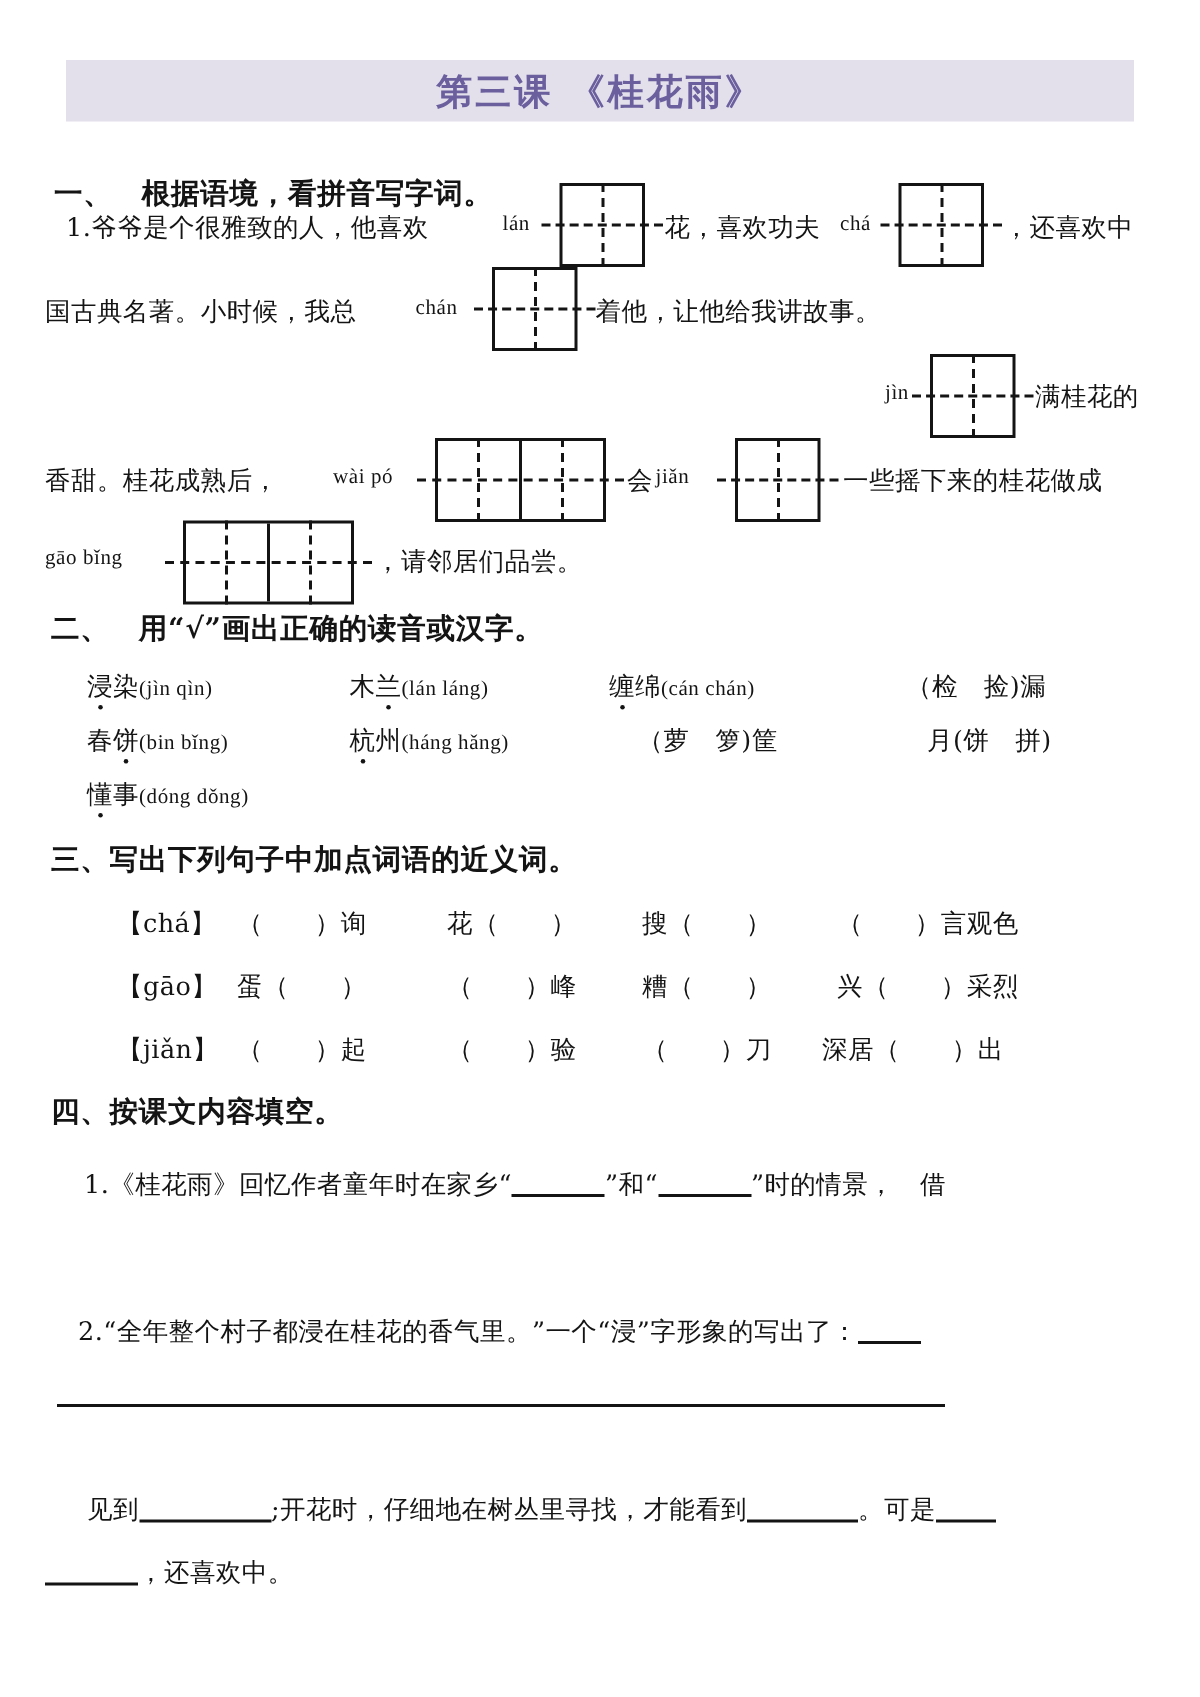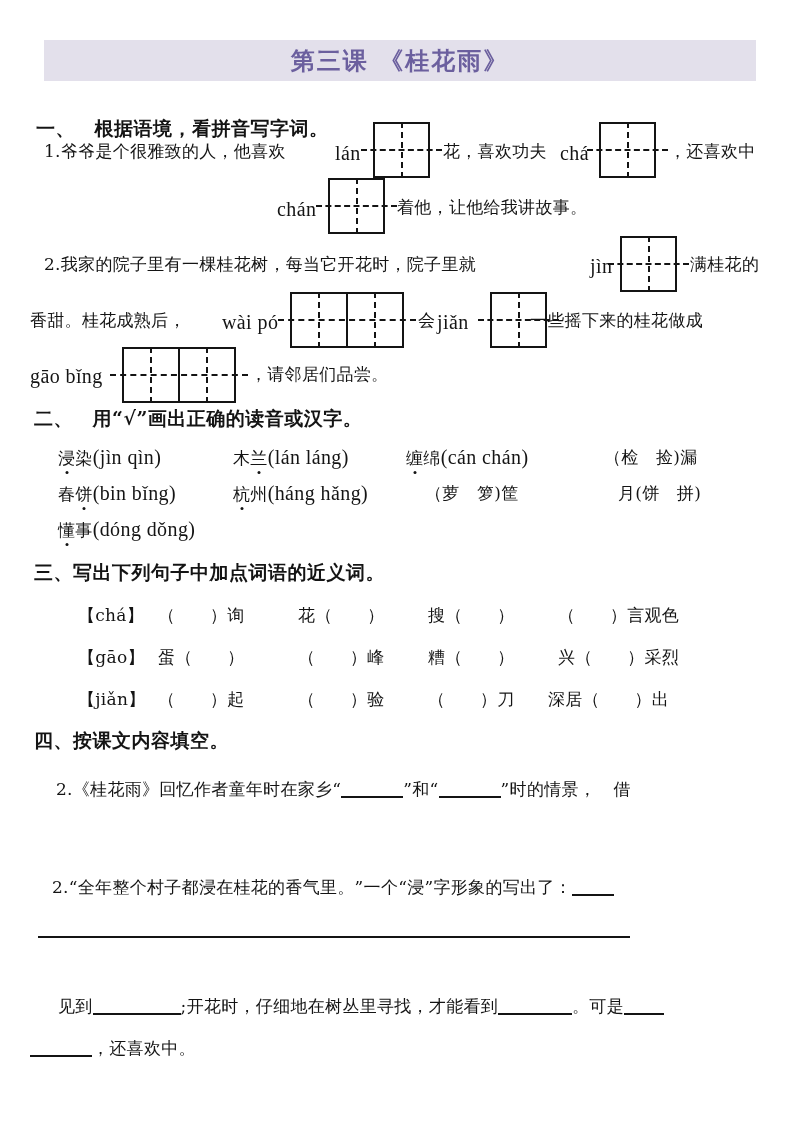--- a/index.html
+++ b/index.html
@@ -57,21 +57,21 @@
     font-family: "DejaVu Serif", "Liberation Serif", serif;
     font-size: 17px;
     color: #141414;
     white-space: nowrap;
     letter-spacing: 0.3px;
   }
 
   .pin {
     font-family: "Liberation Serif", "DejaVu Serif", serif;
     font-style: normal;
-    font-size: 20px;
+    font-size: 14px;
     letter-spacing: 0.4px;
   }
 
   
   .dotted {
     position: relative;
     display: inline-block;
   }
   .dotted::after {
     content: "";
@@ -149,49 +149,49 @@
     <div class="hline"></div>
   </div>
   <div class="body-line" style="left:443px; top:140px;">花，喜欢功夫</div>
   <div class="body-line pin" style="left:560px; top:142px;">chá</div>
   <div class="tzg" style="left:599px; top:122px; width:57px; height:56px;">
     <div class="cell"></div>
     <div class="hline"></div>
   </div>
   <div class="body-line" style="left:669px; top:140px;">，还喜欢中</div>
 
+  <div class="body-line" style="left:30px; top:196px;">国古典名著。小时候，我总</div>
   <div class="body-line pin" style="left:277px; top:198px;">chán</div>
   <div class="tzg" style="left:328px; top:178px; width:57px; height:56px;">
     <div class="cell"></div>
     <div class="hline"></div>
   </div>
   <div class="body-line" style="left:397px; top:196px;">着他，让他给我讲故事。</div>
 
-  <div class="body-line" style="left:44px; top:253px;">2.我家的院子里有一棵桂花树，每当它开花时，院子里就</div>
   <div class="body-line pin" style="left:590px; top:255px;">jìn</div>
   <div class="tzg" style="left:620px; top:236px; width:57px; height:56px;">
     <div class="cell"></div>
     <div class="hline"></div>
   </div>
   <div class="body-line" style="left:690px; top:253px;">满桂花的</div>
 
   <div class="body-line" style="left:30px; top:309px;">香甜。桂花成熟后，</div>
   <div class="body-line pin" style="left:222px; top:311px;">wài pó</div>
   <div class="tzg" style="left:290px; top:292px; width:114px; height:56px;">
     <div class="cell"></div>
     <div class="cell"></div>
     <div class="hline"></div>
   </div>
   <div class="body-line" style="left:418px; top:309px;">会</div>
   <div class="body-line pin" style="left:437px; top:311px;">jiǎn</div>
   <div class="tzg" style="left:490px; top:292px; width:57px; height:56px;">
     <div class="cell"></div>
     <div class="hline"></div>
   </div>
-  <div class="body-line" style="left:530px; top:309px;font-family:Liberation Serif, serif;">一些摇下来的桂花做成</div>
+  <div class="body-line" style="left:562px; top:309px;font-family:Liberation Serif, serif;">一些摇下来的桂花做成</div>
 
   <div class="body-line pin" style="left:30px; top:365px;">gāo bǐng</div>
   <div class="tzg" style="left:122px; top:347px; width:114px; height:56px;">
     <div class="cell"></div>
     <div class="cell"></div>
     <div class="hline"></div>
   </div>
   <div class="body-line" style="left:250px; top:363px;">，请邻居们品尝。</div>
 
   <div class="sec-head" style="left:34px; top:406px;">二、　用“√”画出正确的读音或汉字。</div>
@@ -236,21 +236,21 @@
 
   <div class="body-line" style="left:78px; top:688px;">【jiǎn】</div>
   <div class="body-line" style="left:158px; top:688px;">（　　）起</div>
   <div class="body-line" style="left:298px; top:688px;">（　　）验</div>
   <div class="body-line" style="left:428px; top:688px;">（　　）刀</div>
   <div class="body-line" style="left:548px; top:688px;">深居（　　）出</div>
 
   <div class="sec-head" style="left:34px; top:728px;">四、按课文内容填空。</div>
 
   <div class="body-line" style="left:56px; top:778px;">
-    <span>2.《桂花雨》回忆作者童年时在家乡“</span><span class="blank" style="width:62px;"></span><span>”和“</span><span class="blank" style="width:62px;"></span><span>”时的情景，　借</span>
+    <span>1.《桂花雨》回忆作者童年时在家乡“</span><span class="blank" style="width:62px;"></span><span>”和“</span><span class="blank" style="width:62px;"></span><span>”时的情景，　借</span>
   </div>
 
   <div class="body-line" style="left:52px; top:876px;">
     <span>2.“全年整个村子都浸在桂花的香气里。”一个“浸”字形象的写出了：</span><span class="blank" style="width:42px;"></span>
   </div>
   <div class="rule" style="left:38px; top:936px; width:592px;"></div>
 
   <div class="body-line" style="left:30px; top:995px;margin-left:28px;">
     <span>见到</span><span class="blank" style="width:88px;"></span><span>;开花时，仔细地在树丛里寻找，才能看到</span><span class="blank" style="width:74px;"></span><span>。可是</span><span class="blank" style="width:40px;"></span>
   </div>

